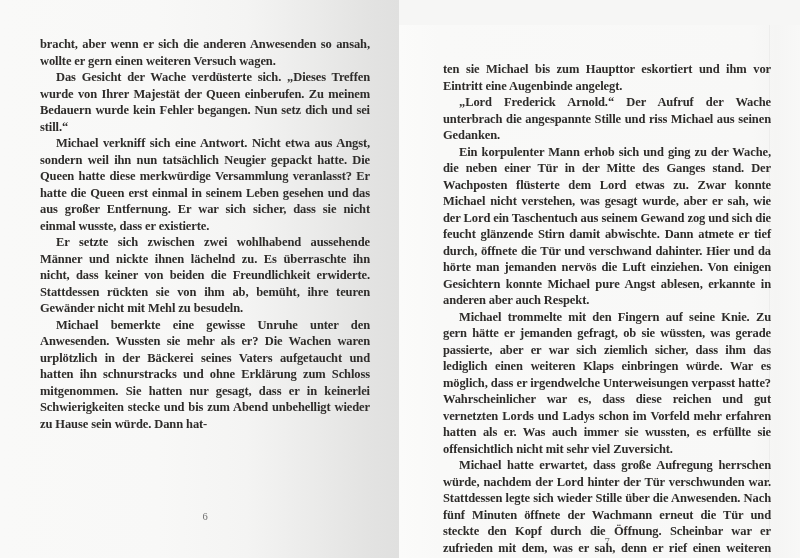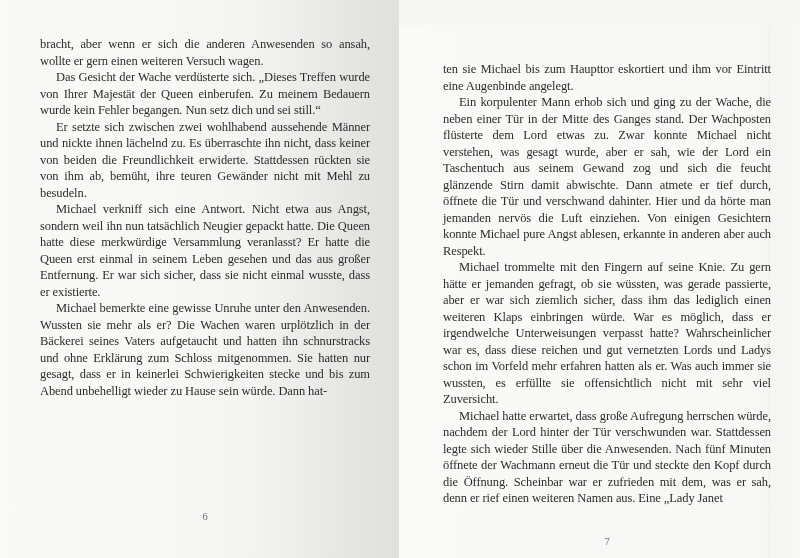--- a/index.html
+++ b/index.html
@@ -69,20 +69,21 @@
     left: 40px;
     width: 330px;
   }
   .page-right .text-block {
     left: 44px;
     width: 328px;
   }
   .para {
     margin: 0;
     padding: 0;
+    font-weight: bold;
   }
   .para.indent {
     text-indent: 16px;
   }
   .page-number {
     position: absolute;
     bottom: 36px;
     font-size: 10.5px;
     color: #6e6e6e;
     text-align: center;
@@ -98,31 +99,32 @@
 </style>
 </head>
 <body>
 
 <div class="spread">
 
   <div class="page page-left">
     <div class="text-block">
         <p class="para">bracht, aber wenn er sich die anderen Anwesenden so ansah, wollte er gern einen weiteren Versuch wagen.</p>
         <p class="para indent">Das Gesicht der Wache verdüsterte sich. „Dieses Treffen wurde von Ihrer Majestät der Queen einberufen. Zu meinem Bedauern wurde kein Fehler begangen. Nun setz dich und sei still.“</p>
+        <p class="para indent">Michael verkniff sich eine Antwort. Nicht etwa aus Angst, sondern weil ihn nun tatsächlich Neugier gepackt hatte. Die Queen hatte diese merkwürdige Versammlung veranlasst? Er hatte die Queen erst einmal in seinem Leben gesehen und das aus großer Entfernung. Er war sich sicher, dass sie nicht einmal wusste, dass er existierte.</p>
         <p class="para indent">Er setzte sich zwischen zwei wohlhabend aussehende Männer und nickte ihnen lächelnd zu. Es überraschte ihn nicht, dass keiner von beiden die Freundlichkeit erwiderte. Stattdessen rückten sie von ihm ab, bemüht, ihre teuren Gewänder nicht mit Mehl zu besudeln.</p>
-        <p class="para indent">Michael verkniff sich eine Antwort. Nicht etwa aus Angst, sondern weil ihn nun tatsächlich Neugier gepackt hatte. Die Queen hatte diese merkwürdige Versammlung veranlasst? Er hatte die Queen erst einmal in seinem Leben gesehen und das aus großer Entfernung. Er war sich sicher, dass sie nicht einmal wusste, dass er existierte.</p>
         <p class="para indent">Michael bemerkte eine gewisse Unruhe unter den Anwesenden. Wussten sie mehr als er? Die Wachen waren urplötzlich in der Bäckerei seines Vaters aufgetaucht und hatten ihn schnurstracks und ohne Erklärung zum Schloss mitgenommen. Sie hatten nur gesagt, dass er in keinerlei Schwierigkeiten stecke und bis zum Abend unbehelligt wieder zu Hause sein würde. Dann hat-</p>
       </div>
     <div class="page-number">6</div>
   </div>
 
   <div class="page page-right">
     <div class="page-edge"></div>
     <div class="text-block">
         <p class="para">ten sie Michael bis zum Haupttor eskortiert und ihm vor Eintritt eine Augenbinde angelegt.</p>
+        <p class="para indent">„Lord Frederick Arnold.“ Der Aufruf der Wache unterbrach die angespannte Stille und riss Michael aus seinen Gedanken.</p>
         <p class="para indent">Ein korpulenter Mann erhob sich und ging zu der Wache, die neben einer Tür in der Mitte des Ganges stand. Der Wachposten flüsterte dem Lord etwas zu. Zwar konnte Michael nicht verstehen, was gesagt wurde, aber er sah, wie der Lord ein Taschentuch aus seinem Gewand zog und sich die feucht glänzende Stirn damit abwischte. Dann atmete er tief durch, öffnete die Tür und verschwand dahinter. Hier und da hörte man jemanden nervös die Luft einziehen. Von einigen Gesichtern konnte Michael pure Angst ablesen, erkannte in anderen aber auch Respekt.</p>
         <p class="para indent">Michael trommelte mit den Fingern auf seine Knie. Zu gern hätte er jemanden gefragt, ob sie wüssten, was gerade passierte, aber er war sich ziemlich sicher, dass ihm das lediglich einen weiteren Klaps einbringen würde. War es möglich, dass er irgendwelche Unterweisungen verpasst hatte? Wahrscheinlicher war es, dass diese reichen und gut vernetzten Lords und Ladys schon im Vorfeld mehr erfahren hatten als er. Was auch immer sie wussten, es erfüllte sie offensichtlich nicht mit sehr viel Zuversicht.</p>
         <p class="para indent">Michael hatte erwartet, dass große Aufregung herrschen würde, nachdem der Lord hinter der Tür verschwunden war. Stattdessen legte sich wieder Stille über die Anwesenden. Nach fünf Minuten öffnete der Wachmann erneut die Tür und steckte den Kopf durch die Öffnung. Scheinbar war er zufrieden mit dem, was er sah, denn er rief einen weiteren Namen aus. Eine „Lady Janet</p>
       </div>
     <div class="page-number">7</div>
   </div>
 
 </div>
 
 </body></html>

